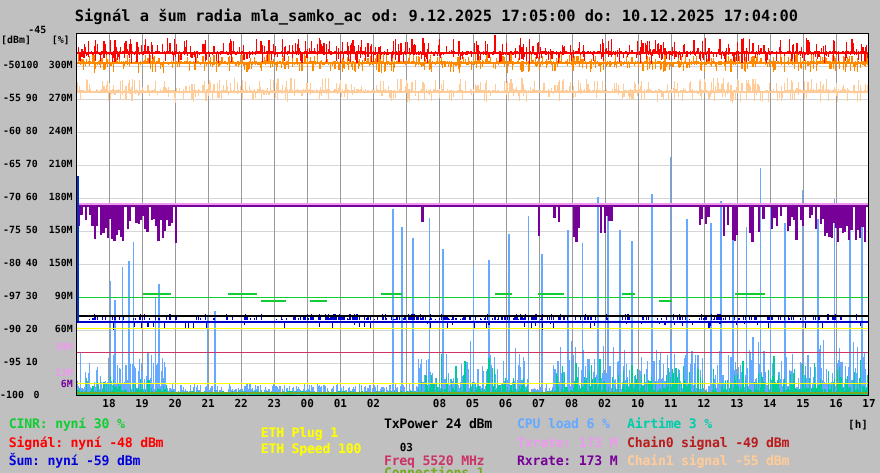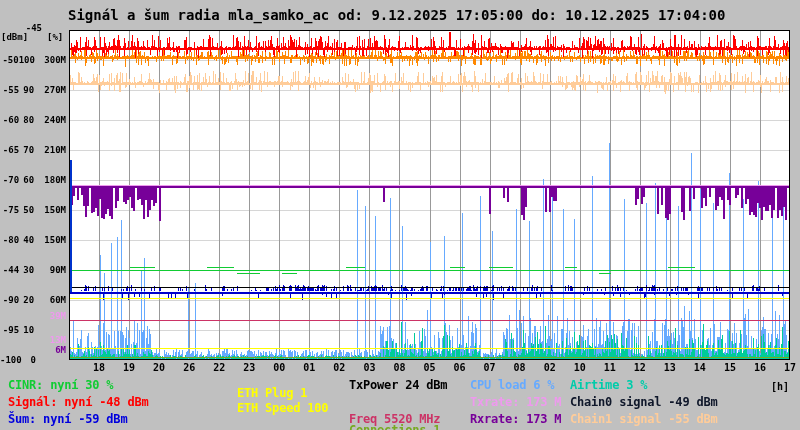--- a/index.html
+++ b/index.html
@@ -59,21 +59,21 @@
         <span class="yc yc-dbm">-75</span>
         <span class="yc yc-pct">50</span>
         <span class="yc yc-rate">150M</span>
       </div>
       <div class="yrow" style="top: 235px;">
         <span class="yc yc-dbm">-80</span>
         <span class="yc yc-pct">40</span>
         <span class="yc yc-rate">150M</span>
       </div>
       <div class="yrow" style="top: 265px;">
-        <span class="yc yc-dbm">-44</span>
+        <span class="yc yc-dbm">-97</span>
         <span class="yc yc-pct">30</span>
         <span class="yc yc-rate">90M</span>
       </div>
       <div class="yrow" style="top: 295px;">
         <span class="yc yc-dbm">-90</span>
         <span class="yc yc-pct">20</span>
         <span class="yc yc-rate">60M</span>
       </div>
       <div class="yrow" style="top: 325px;">
         <span class="yc yc-dbm">-95</span>
@@ -197,27 +197,27 @@
         <path d="M277 237.5H296M138 237.5H161M496 237.5H508M381 237.5H396M140 237.5H157M61 237.5H86M609 237.5H626M530 243.5H542M138 237.5H157M142 237.5H165M213 243.5H228M168 243.5H191M420 237.5H444M599 237.5H616" stroke="#11cc33" stroke-width="1.5" fill="none"></path>
         <line x1="2.0815" y1="130" x2="2.0815" y2="262" stroke="#0033cc" stroke-width="2"></line>
         <rect x="0.5" y="0.5" width="720" height="329" fill="none" stroke="#000000" stroke-width="1"></rect>
       </svg>
   </div>
 
   <div id="x-axis">
       <div class="hour" style="left: 91.0417px;">18</div>
       <div class="hour" style="left: 121.083px;">19</div>
       <div class="hour" style="left: 151.125px;">20</div>
-      <div class="hour" style="left: 181.167px;">26</div>
+      <div class="hour" style="left: 181.167px;">21</div>
       <div class="hour" style="left: 211.208px;">22</div>
       <div class="hour" style="left: 241.25px;">23</div>
       <div class="hour" style="left: 271.292px;">00</div>
       <div class="hour" style="left: 301.333px;">01</div>
       <div class="hour" style="left: 331.375px;">02</div>
-      <div class="hour" style="left: 361.417px;">03</div>
+      <div class="hour" style="left: 361.417px; margin-top: 40px;">03</div>
       <div class="hour" style="left: 391.458px;">08</div>
       <div class="hour" style="left: 421.5px;">05</div>
       <div class="hour" style="left: 451.542px;">06</div>
       <div class="hour" style="left: 481.583px;">07</div>
       <div class="hour" style="left: 511.625px;">08</div>
       <div class="hour" style="left: 541.667px;">02</div>
       <div class="hour" style="left: 571.708px;">10</div>
       <div class="hour" style="left: 601.75px;">11</div>
       <div class="hour" style="left: 631.792px;">12</div>
       <div class="hour" style="left: 661.833px;">13</div>
@@ -234,16 +234,16 @@
       <div class="litem" style="left: 8px; top: 413px; color: rgb(0, 0, 221);">Šum: nyní -59 dBm</div>
       <div class="litem" style="left: 237px; top: 387px; color: rgb(255, 255, 0);">ETH Plug 1</div>
       <div class="litem" style="left: 237px; top: 402px; color: rgb(255, 255, 0);">ETH Speed 100</div>
       <div class="litem" style="left: 349px; top: 379px; color: rgb(0, 0, 0);">TxPower 24 dBm</div>
       <div class="litem" style="left: 349px; top: 396px; color: rgb(119, 170, 34); margin-top: 28px;">Connections 1</div>
       <div class="litem" style="left: 349px; top: 413px; color: rgb(204, 51, 102);">Freq 5520 MHz</div>
       <div class="litem" style="left: 470px; top: 379px; color: rgb(102, 170, 255);">CPU load 6 %</div>
       <div class="litem" style="left: 470px; top: 396px; color: rgb(238, 153, 238);">Txrate: 173 M</div>
       <div class="litem" style="left: 470px; top: 413px; color: rgb(119, 0, 153);">Rxrate: 173 M</div>
       <div class="litem" style="left: 570px; top: 379px; color: rgb(0, 204, 170);">Airtime 3 %</div>
-      <div class="litem" style="left: 570px; top: 396px; color: #0f172a;">Chain0 signal -49 dBm</div>
+      <div class="litem" style="left: 570px; top: 396px; color: #b91c1c;">Chain0 signal -49 dBm</div>
       <div class="litem" style="left: 570px; top: 413px; color: rgb(255, 204, 153);">Chain1 signal -55 dBm</div>
     </div>
 </div>
 
 </body></html>

